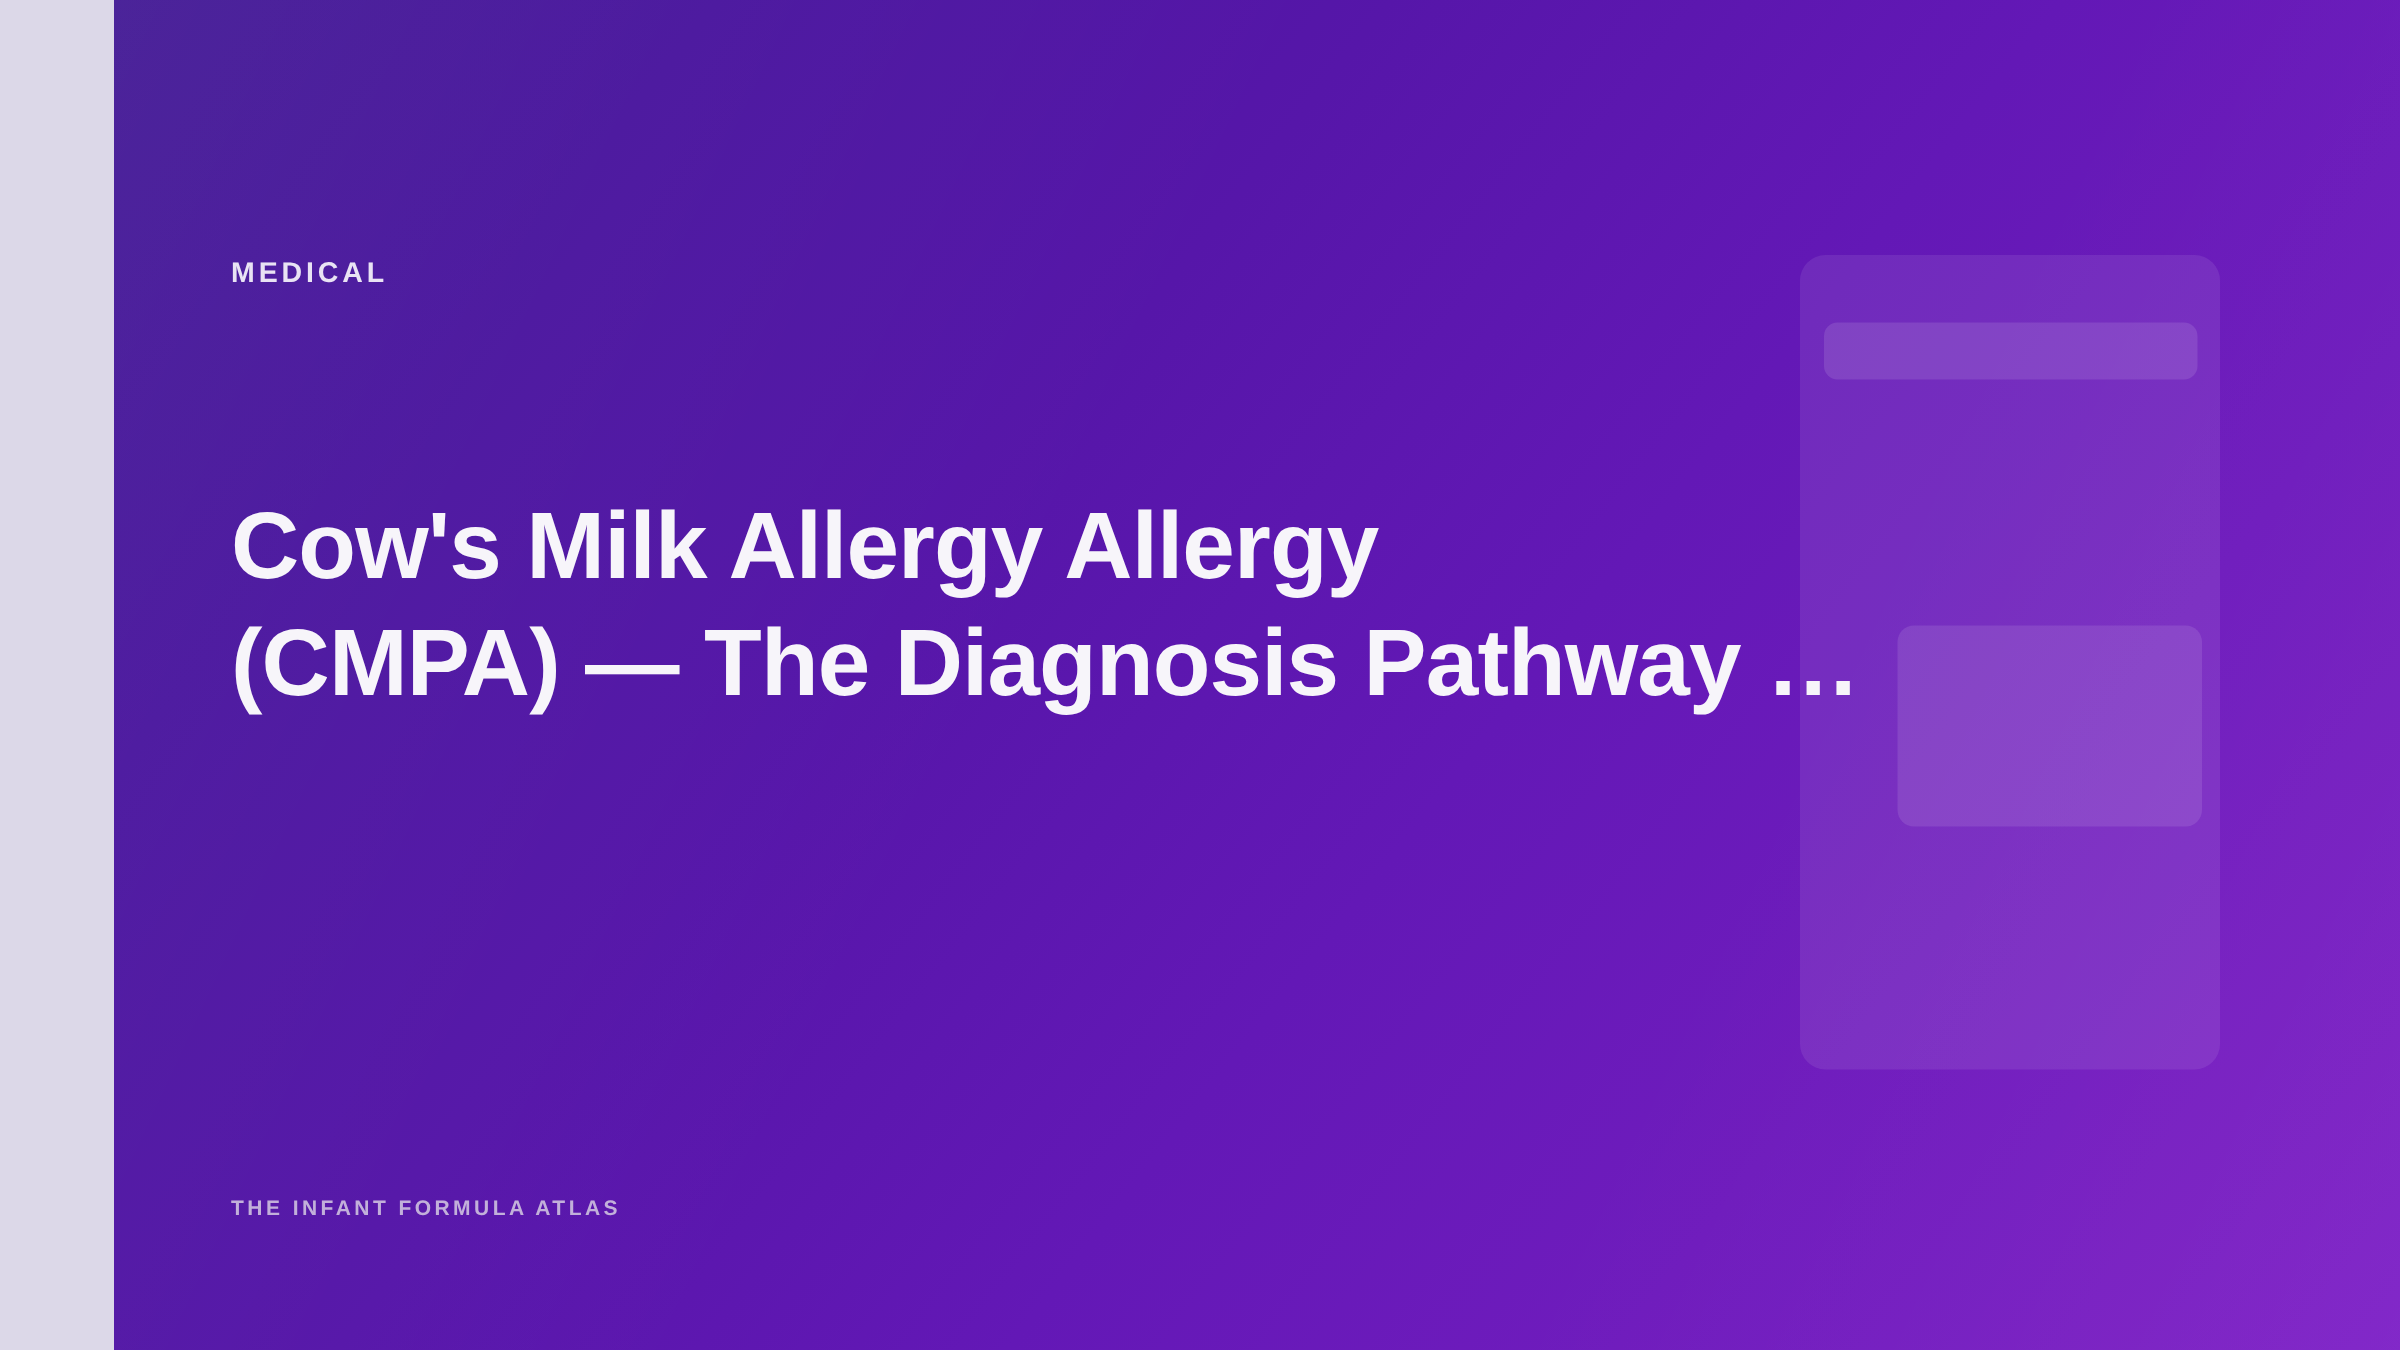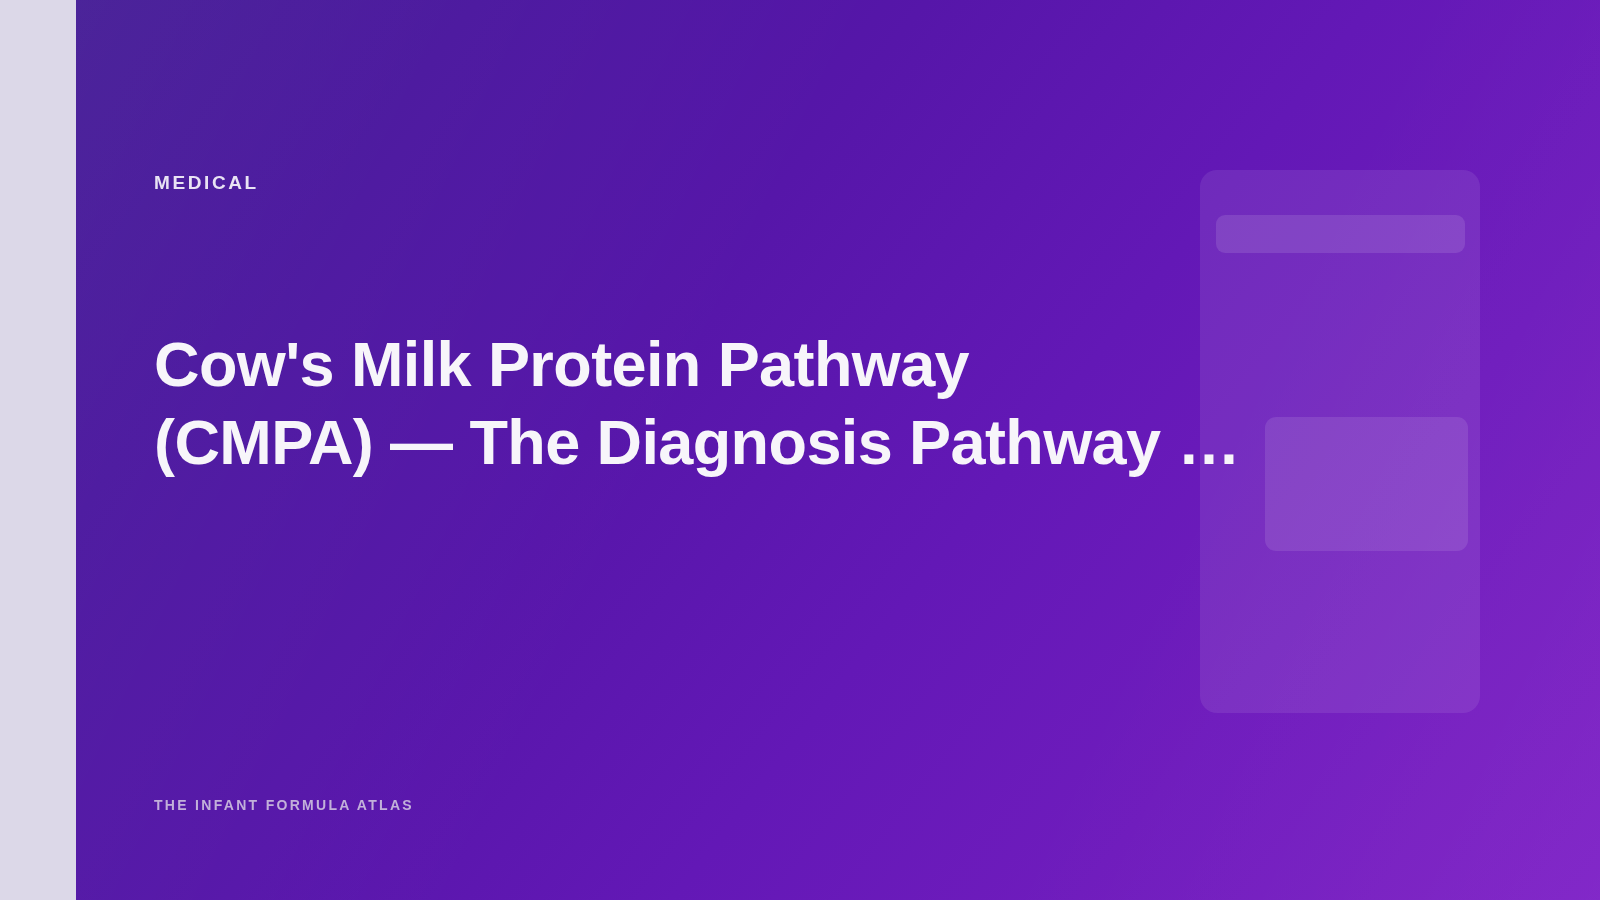--- a/index.html
+++ b/index.html
@@ -164,21 +164,21 @@
     <div class="deco-card">
       <div class="deco-bar"></div>
       <div class="deco-block"></div>
     </div>
 
     <div class="content">
 
       <div class="eyebrow">MEDICAL</div>
 
       <div class="title">
-        <span class="l1">Cow's Milk Protein Pathway</span>
+        <span class="l1">Cow's Milk Allergy Allergy</span>
         <span class="l2">(CMPA) — The Diagnosis Pathway Explained</span>
       </div>
 
       <div class="footer-label">THE INFANT FORMULA ATLAS</div>
 
     </div>
   </div>
 </div>
 
 </body></html>

